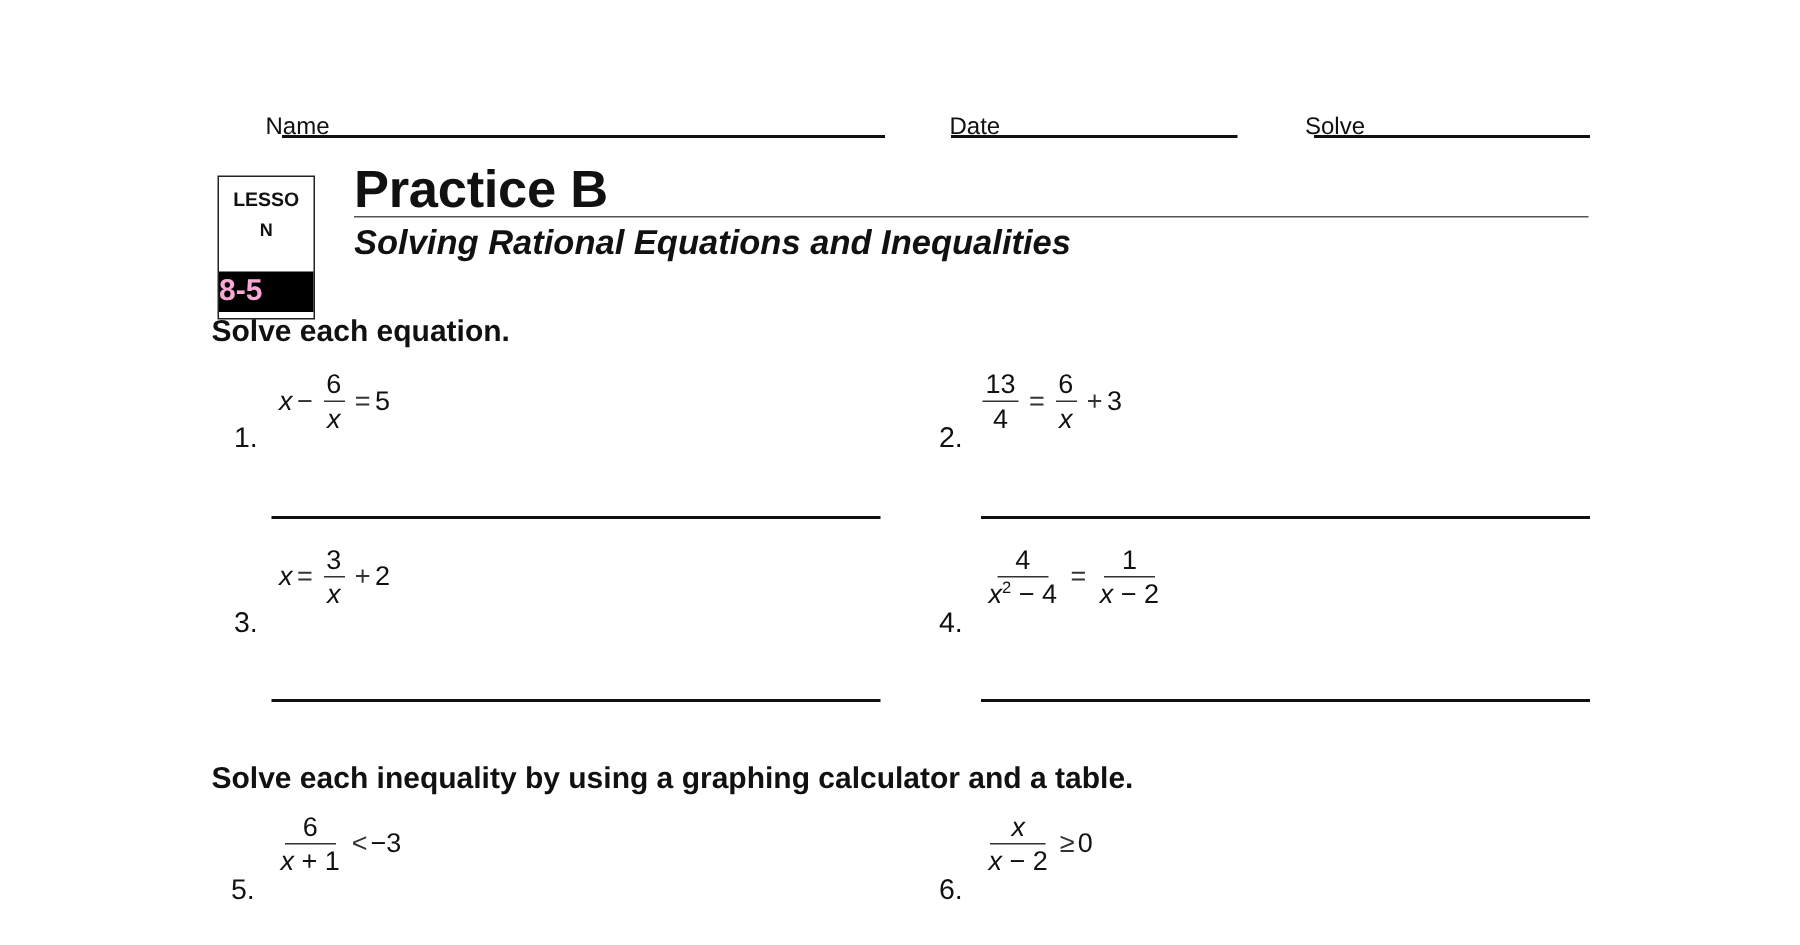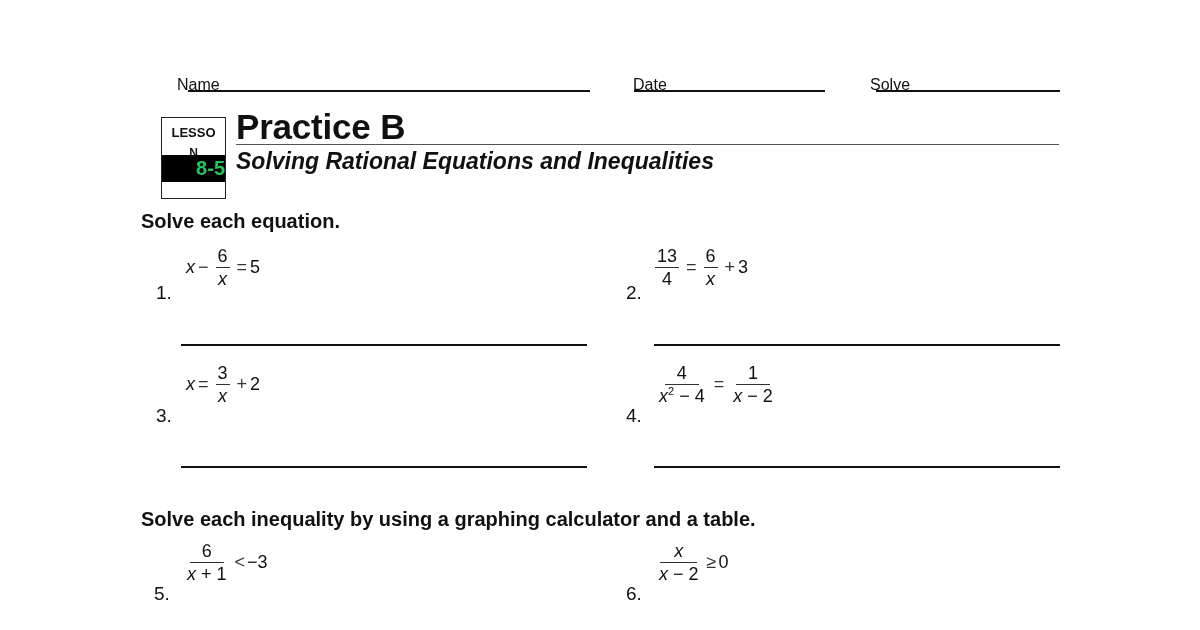--- a/index.html
+++ b/index.html
@@ -6,24 +6,24 @@
   html, body { width: 1200px; height: 630px; background: #ffffff; overflow: hidden; }
   body { position: relative; font-family: "Liberation Sans", sans-serif; color: #111; }
 
   .abs { position: absolute; }
 
   
   .field-label { font-size: 16px; color: #111; line-height: 18px; margin-left: 36px; }
   .field-line { height: 0; border-bottom: 2px solid #111; }
 
   
-  .badge { left: 145px; top: 117px; width: 65px; height: 82px; border: 1.5px solid #222; background: #fff; margin-left: 16px; }
+  .badge { left: 145px; top: 117px; width: 65px; height: 96px; border: 1.5px solid #222; background: #fff; }
   .badge-top { position: absolute; left: 0; top: 0; width: 100%; height: 48px; text-align: center; font-weight: bold; font-size: 13px; line-height: 15px; padding-top: 7px; }
   .badge-top span { display: block; }
-  .badge-bottom { position: absolute; left: 0; bottom: 16px; width: 100%; height: 27px; background: #000; color: #22c55e; text-align: right; font-weight: bold; font-size: 20px; line-height: 27px; }
+  .badge-bottom { position: absolute; left: 0; bottom: 4px; width: 100%; height: 27px; background: #000; color: #f9a8d4; text-align: left; font-weight: bold; font-size: 20px; line-height: 27px; }
 
   .title { left: 236px; top: 107px; font-size: 35px; font-weight: bold; letter-spacing: -0.2px; }
   .title-rule { left: 236px; top: 144px; width: 823px; height: 0; border-top: 1.5px solid #555; }
   .subtitle { left: 236px; top: 148px; font-size: 23px; font-weight: bold; font-style: italic; }
 
   .section-head { font-size: 20px; font-weight: bold; }
 
   .num { font-size: 19px; }
   .math { font-size: 18px; display: flex; align-items: center; white-space: nowrap; }
   .math .var { font-style: italic; }

